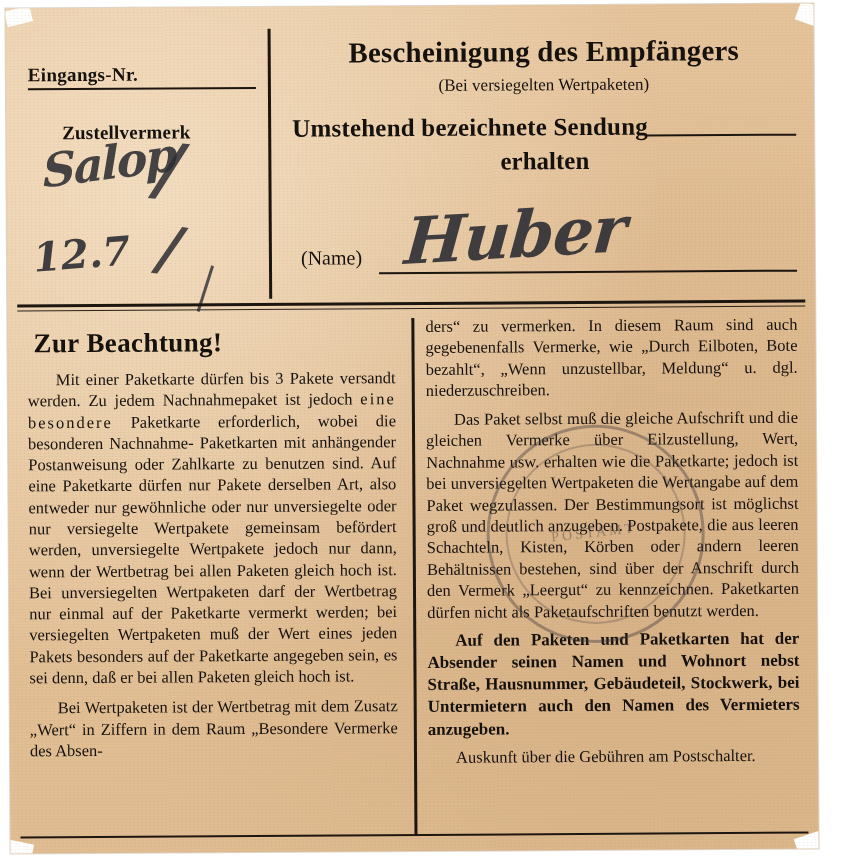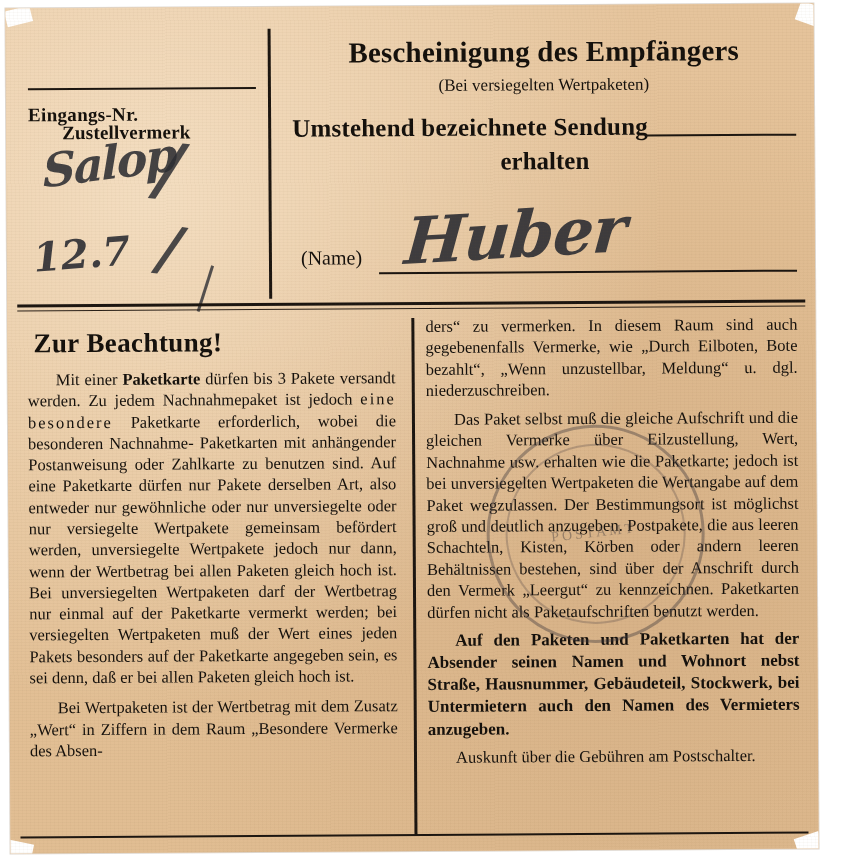--- a/index.html
+++ b/index.html
@@ -75,21 +75,20 @@
   }
 
   #eingangs {
     position: absolute;
     left: 22px;
     top: 56px;
     font-size: 19px;
     font-weight: bold;
     letter-spacing: .3px;
     white-space: nowrap;
-    margin-top: 40px;
   }
   #eingangs-line {
     position: absolute;
     left: 22px;
     top: 80px;
     width: 228px;
     border-bottom: 2px solid #1b1510;
   }
   #zustell {
     position: absolute;
@@ -264,21 +263,21 @@
   }
   .para {
     font-size: 16.5px;
     line-height: 1.29;
     text-align: justify;
     text-indent: 28px;
     margin: 0 0 9px 0;
     hyphens: none;
   }
   .para.nogap { margin-bottom: 0; }
-  .bold { font-weight: bold; }
+  .bold { font-weight: normal; }
   .spaced { letter-spacing: 2px; }
   .b-para {
     font-size: 17px;
     font-weight: bold;
     line-height: 1.3;
     text-align: justify;
     text-indent: 28px;
     margin: 0 0 6px 0;
   }
   .r-para {

